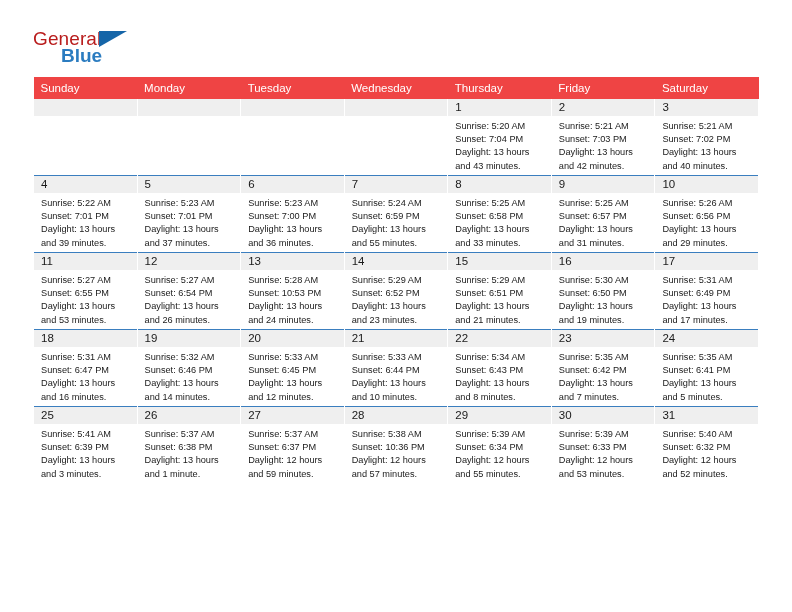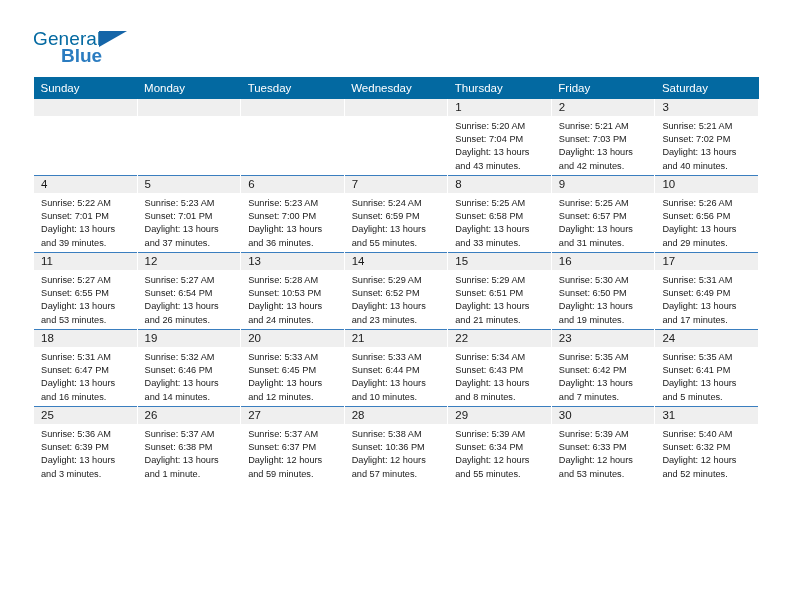--- a/index.html
+++ b/index.html
@@ -36,21 +36,21 @@
     width: 120px;
     height: 48px;
     flex: 0 0 auto;
   }
   .brand-general {
     position: absolute;
     left: 0;
     top: 0;
     font-size: 19px;
     letter-spacing: .1px;
-    color: #0369a1;
+    color: #b91c1c;
   }
   .brand-blue {
     position: absolute;
     left: 28px;
     top: 17px;
     font-size: 19px;
     color: #2b7cc0;
     font-weight: bold;
   }
   .brand-tri {
@@ -83,21 +83,21 @@
   }
 
   
   .calendar {
     margin-top: 5px;
     width: 726px;
     border-collapse: collapse;
     table-layout: fixed;
   }
   .calendar th {
-    background: #0369a1;
+    background: #ef4444;
     color: #ffffff;
     font-size: 11.5px;
     font-weight: normal;
     text-align: left;
     padding: 5px 0 5px 7px;
     height: 12px;
     border: none;
   }
   .calendar td {
     width: 103.71px;
@@ -399,21 +399,21 @@
               <div>Sunset: 6:41 PM</div>
               <div>Daylight: 13 hours</div>
               <div>and 5 minutes.</div>
             </div>
           </td>
         </tr>
         <tr class="week">
           <td class="">
             <div class="daynum-bar">25</div>
             <div class="cell-body">
-              <div>Sunrise: 5:36 AM</div>
+              <div>Sunrise: 5:41 AM</div>
               <div>Sunset: 6:39 PM</div>
               <div>Daylight: 13 hours</div>
               <div>and 3 minutes.</div>
             </div>
           </td>
           <td class="">
             <div class="daynum-bar">26</div>
             <div class="cell-body">
               <div>Sunrise: 5:37 AM</div>
               <div>Sunset: 6:38 PM</div>

